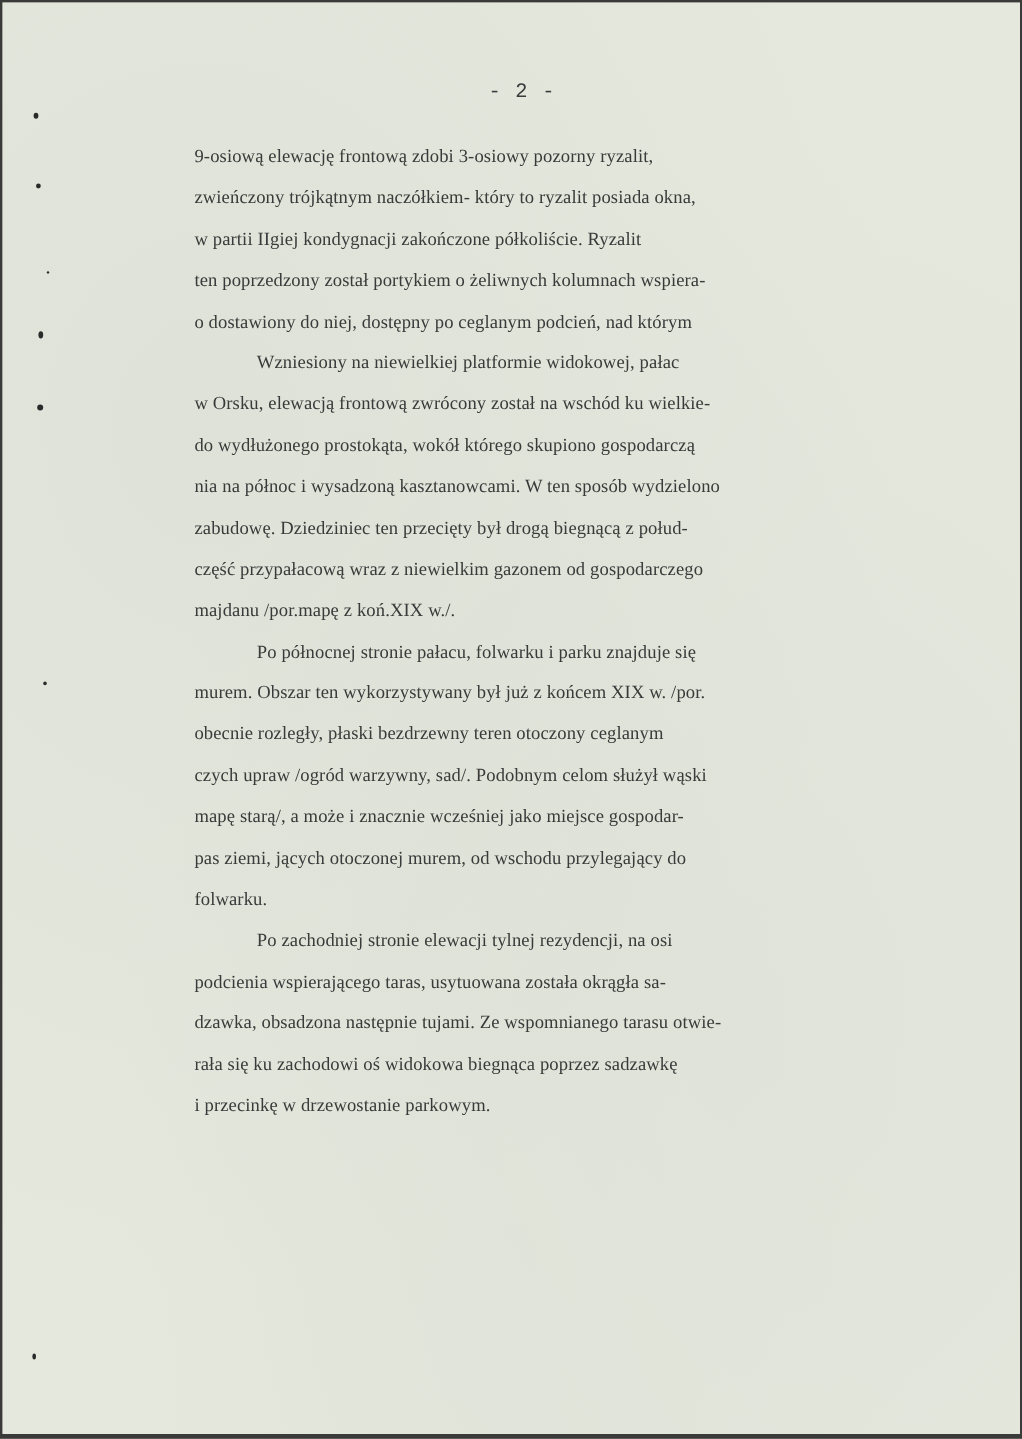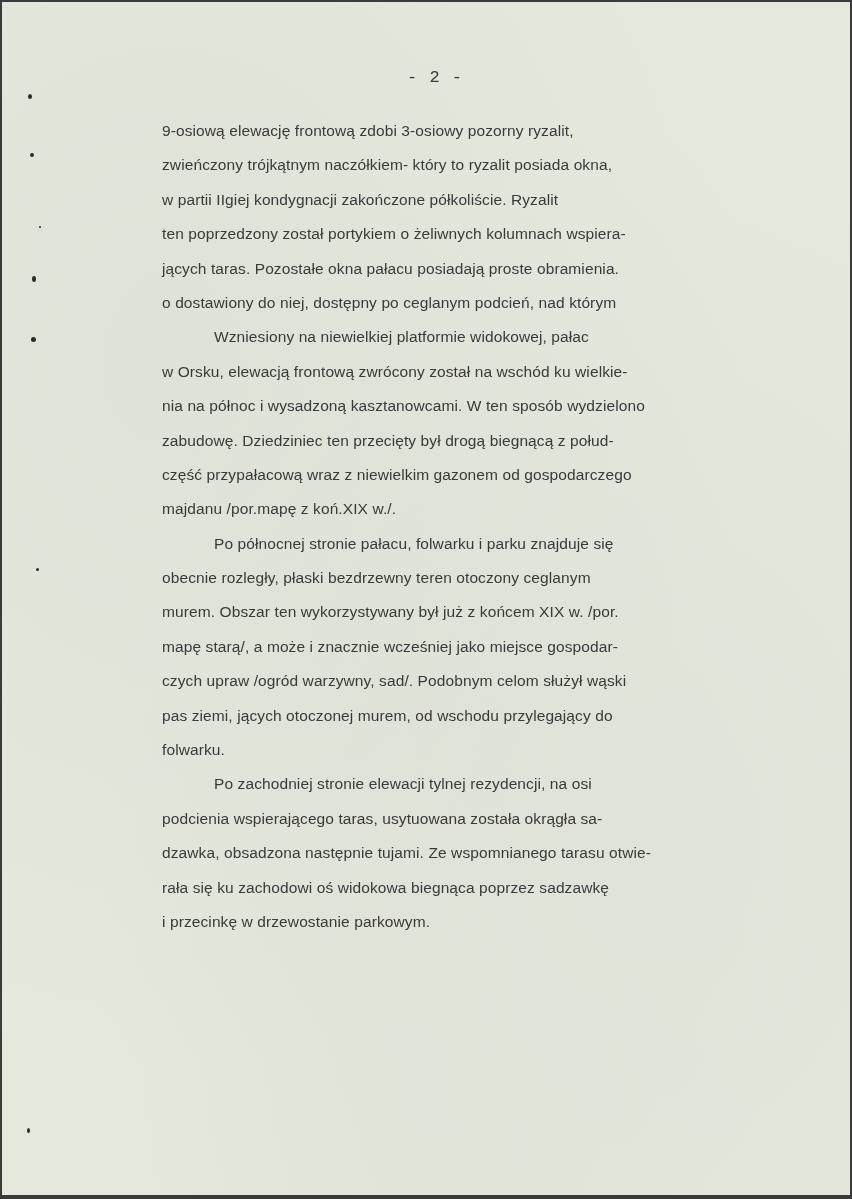--- a/index.html
+++ b/index.html
@@ -36,21 +36,21 @@
       font-family: "Liberation Mono", "DejaVu Sans Mono", monospace;
       font-size: 17px;
       color: #3b3b3b;
       letter-spacing: 1px;
     }
     .body-text {
       position: absolute;
       left: 160px;
       top: 112px;
       width: 690px;
-      font-family: Liberation Sans, sans-serif;
+      font-family: Liberation Serif, serif;
       font-size: 15.5px;
       color: #3a3a3a;
       line-height: 34.4px;
       letter-spacing: 0.1px;
     }
     .line {
       white-space: pre;
       height: 34.4px;
     }
     .line.indent {
@@ -77,39 +77,39 @@
 
   <div class="page-number">- 2 -</div>
 
   <div class="body-text">
 
     <div>
       <div class="line">9-osiową elewację frontową zdobi 3-osiowy pozorny ryzalit,</div>
       <div class="line">zwieńczony trójkątnym naczółkiem- który to ryzalit posiada okna,</div>
       <div class="line">w partii IIgiej kondygnacji zakończone półkoliście. Ryzalit</div>
       <div class="line">ten poprzedzony został portykiem o żeliwnych kolumnach wspiera-</div>
-      <div class="line">jących taras. Pozostałe okna pałacu posiadają proste obramienia.</div>
       <div class="line">o dostawiony do niej, dostępny po ceglanym podcień, nad którym</div>
     </div>
 
     <div>
       <div class="line indent">Wzniesiony na niewielkiej platformie widokowej, pałac</div>
       <div class="line">w Orsku, elewacją frontową zwrócony został na wschód ku wielkie-</div>
+      <div class="line">do wydłużonego prostokąta, wokół którego skupiono gospodarczą</div>
       <div class="line">nia na północ i wysadzoną kasztanowcami. W ten sposób wydzielono</div>
       <div class="line">zabudowę. Dziedziniec ten przecięty był drogą biegnącą z połud-</div>
       <div class="line">część przypałacową wraz z niewielkim gazonem od gospodarczego</div>
       <div class="line">majdanu /por.mapę z koń.XIX w./.</div>
     </div>
 
     <div>
       <div class="line indent">Po północnej stronie pałacu, folwarku i parku znajduje się</div>
+      <div class="line">murem. Obszar ten wykorzystywany był już z końcem XIX w. /por.</div>
       <div class="line">obecnie rozległy, płaski bezdrzewny teren otoczony ceglanym</div>
-      <div class="line">murem. Obszar ten wykorzystywany był już z końcem XIX w. /por.</div>
+      <div class="line">czych upraw /ogród warzywny, sad/. Podobnym celom służył wąski</div>
       <div class="line">mapę starą/, a może i znacznie wcześniej jako miejsce gospodar-</div>
-      <div class="line">czych upraw /ogród warzywny, sad/. Podobnym celom służył wąski</div>
       <div class="line">pas ziemi, jących otoczonej murem, od wschodu przylegający do</div>
       <div class="line">folwarku.</div>
     </div>
 
     <div>
       <div class="line indent">Po zachodniej stronie elewacji tylnej rezydencji, na osi</div>
       <div class="line">podcienia wspierającego taras, usytuowana została okrągła sa-</div>
       <div class="line">dzawka, obsadzona następnie tujami. Ze wspomnianego tarasu otwie-</div>
       <div class="line">rała się ku zachodowi oś widokowa biegnąca poprzez sadzawkę</div>
       <div class="line">i przecinkę w drzewostanie parkowym.</div>

